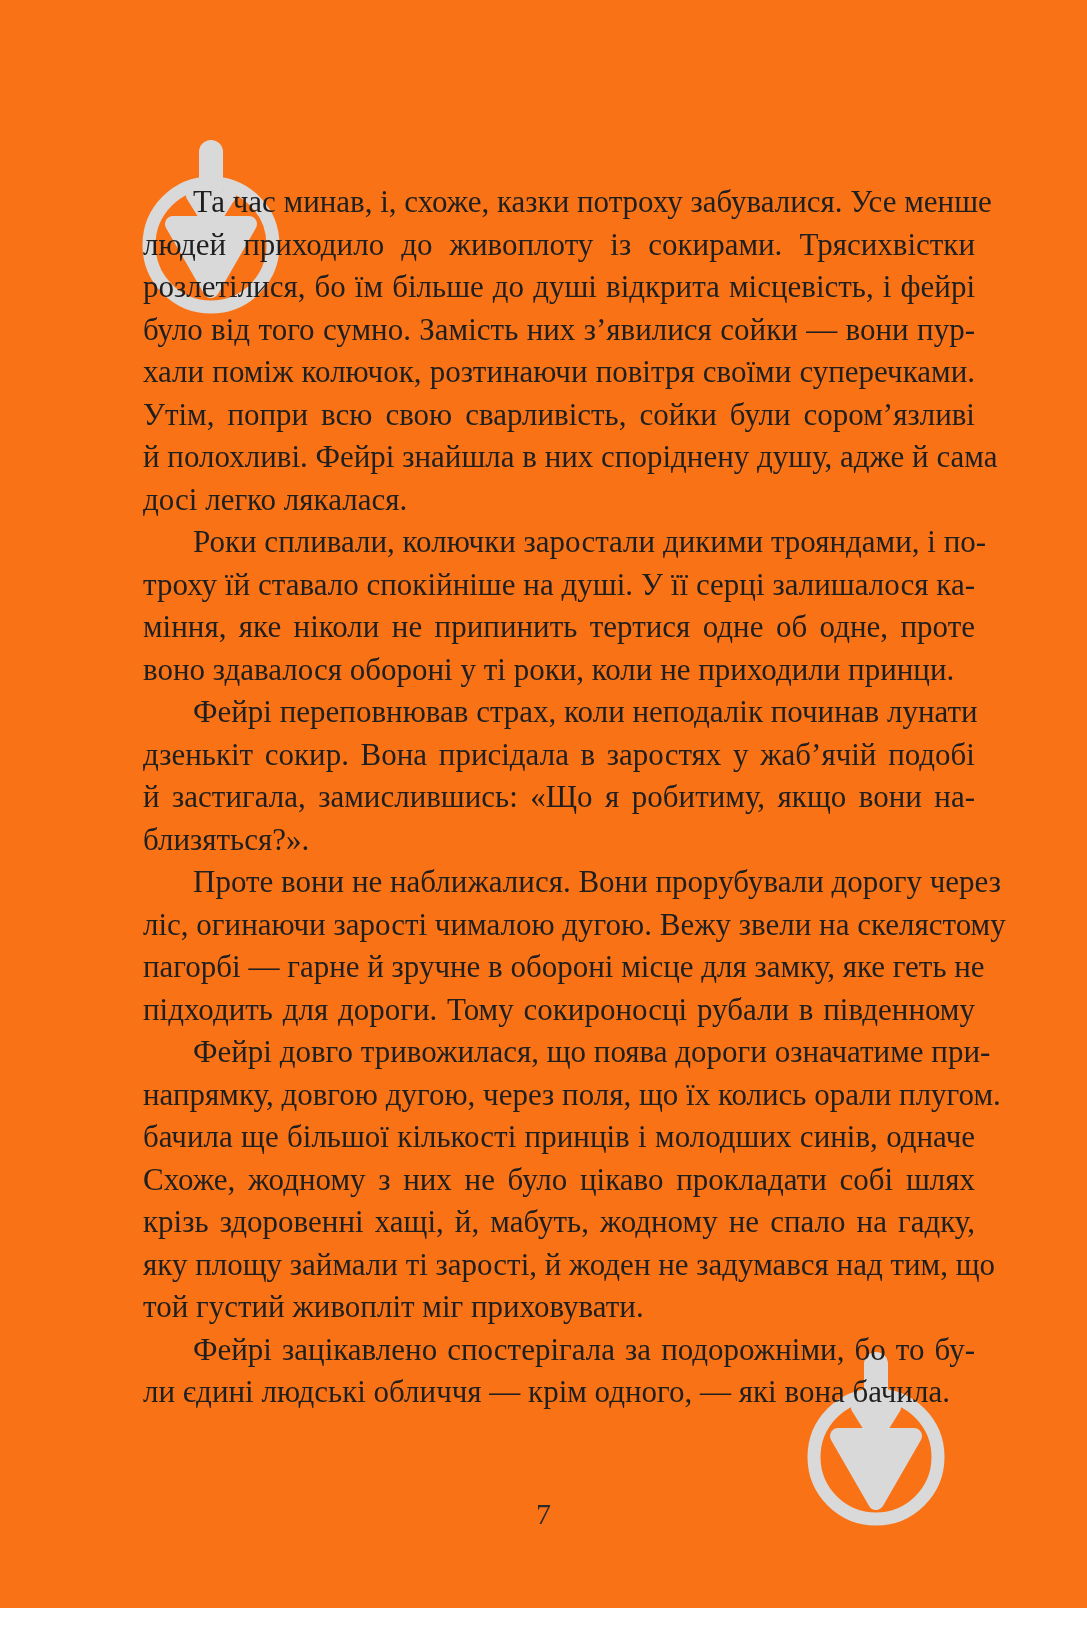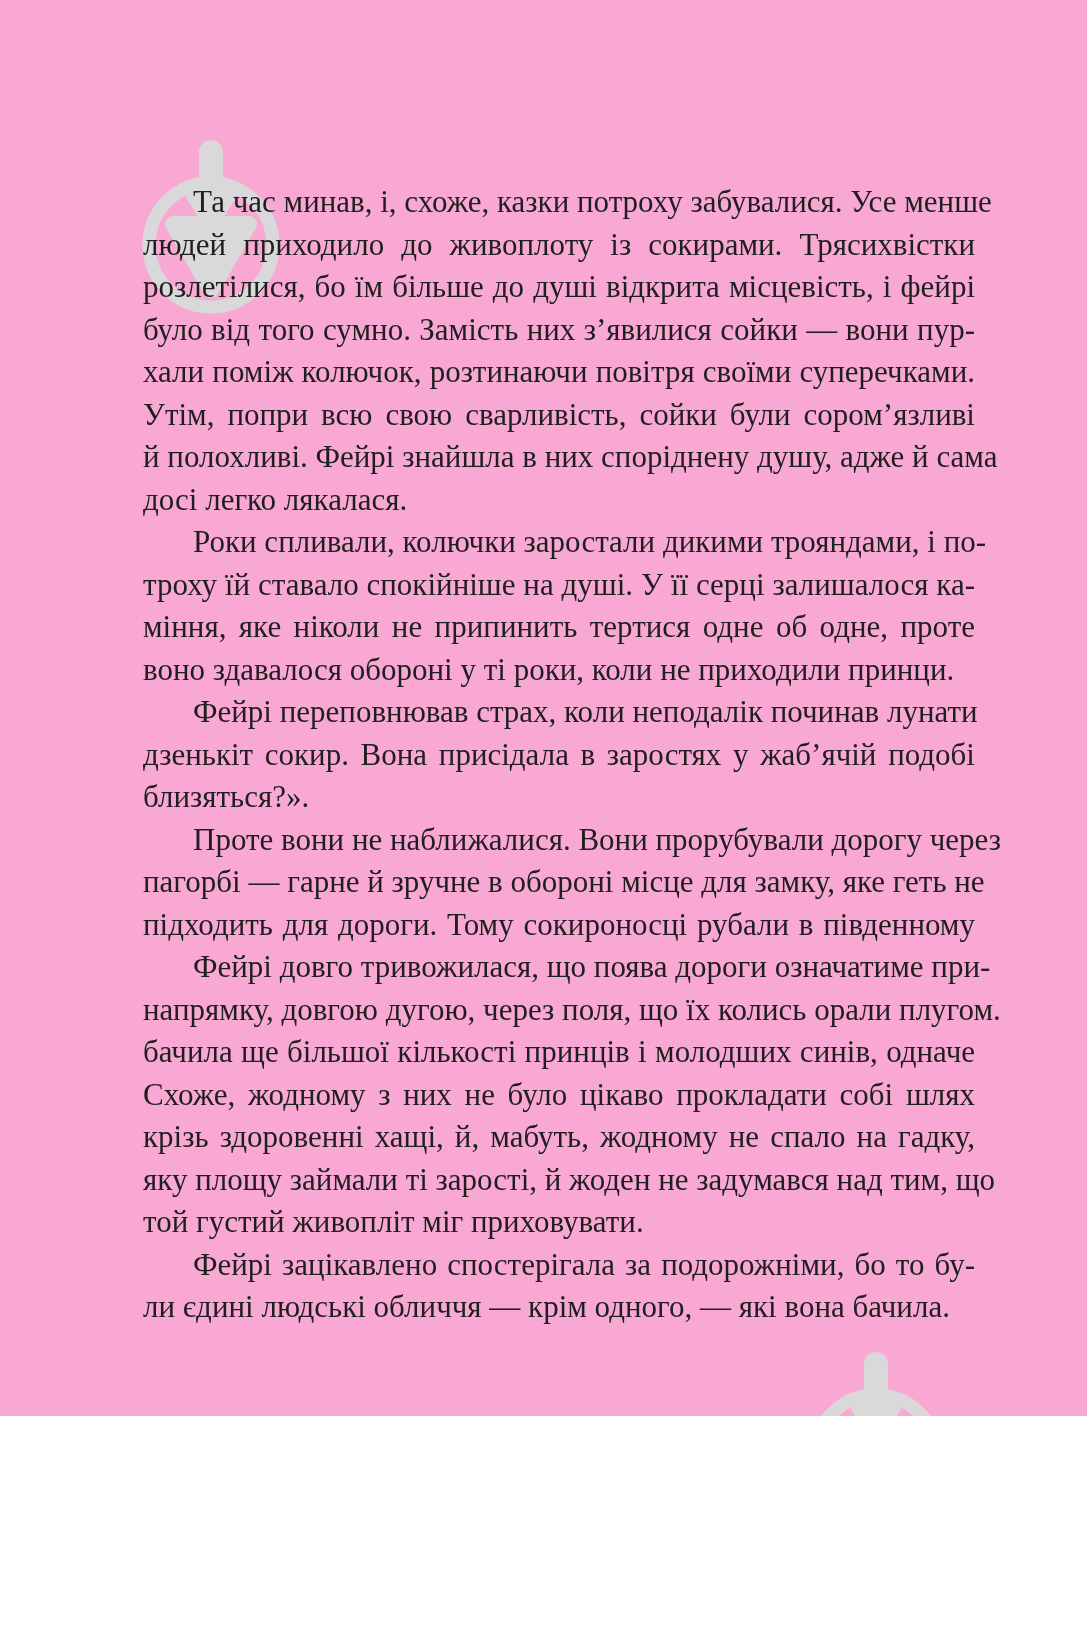--- a/index.html
+++ b/index.html
@@ -1,20 +1,20 @@
 <!DOCTYPE html>
 <html><head>
 <meta charset="utf-8">
 <style>
   html, body { margin: 0; padding: 0; background: #ffffff; }
   .page {
     position: relative;
     width: 1087px;
-    height: 1416px;
-    background: #f9a8d4;
+    height: 1608px;
+    background: #f97316;
     overflow: hidden;
     font-family: "Liberation Serif", "DejaVu Serif", serif;
     color: #1f1f1f;
   }
   .watermark { position: absolute; z-index: 1; }
   .watermark.top-left    { left: 141px; top: 140px; }
   .watermark.bottom-right{ left: 806px; top: 1352px; }
   .page-text {
     position: absolute;
     left: 143px;
@@ -81,22 +81,24 @@
       <div class="line">хали поміж колючок, розтинаючи повітря своїми суперечками.</div>
       <div class="line">Утім, попри всю свою сварливість, сойки були сором’язливі</div>
       <div class="line">й полохливі. Фейрі знайшла в них споріднену душу, адже й сама</div>
       <div class="line last">досі легко лякалася.</div>
       <div class="line indent">Роки спливали, колючки заростали дикими трояндами, і по-</div>
       <div class="line">троху їй ставало спокійніше на душі. У її серці залишалося ка-</div>
       <div class="line">міння, яке ніколи не припинить тертися одне об одне, проте</div>
       <div class="line last">воно здавалося обороні у ті роки, коли не приходили принци.</div>
       <div class="line indent">Фейрі переповнював страх, коли неподалік починав лунати</div>
       <div class="line">дзенькіт сокир. Вона присідала в заростях у жаб’ячій подобі</div>
+      <div class="line">й застигала, замислившись: «Що я робитиму, якщо вони на-</div>
       <div class="line last">близяться?».</div>
       <div class="line indent">Проте вони не наближалися. Вони прорубували дорогу через</div>
+      <div class="line">ліс, огинаючи зарості чималою дугою. Вежу звели на скелястому</div>
       <div class="line">пагорбі — гарне й зручне в обороні місце для замку, яке геть не</div>
       <div class="line">підходить для дороги. Тому сокироносці рубали в південному</div>
       <div class="line indent">Фейрі довго тривожилася, що поява дороги означатиме при-</div>
       <div class="line last">напрямку, довгою дугою, через поля, що їх колись орали плугом.</div>
       <div class="line">бачила ще більшої кількості принців і молодших синів, одначе</div>
       <div class="line">Схоже, жодному з них не було цікаво прокладати собі шлях</div>
       <div class="line">крізь здоровенні хащі, й, мабуть, жодному не спало на гадку,</div>
       <div class="line">яку площу займали ті зарості, й жоден не задумався над тим, що</div>
       <div class="line last">той густий живопліт міг приховувати.</div>
       <div class="line indent">Фейрі зацікавлено спостерігала за подорожніми, бо то бу-</div>

